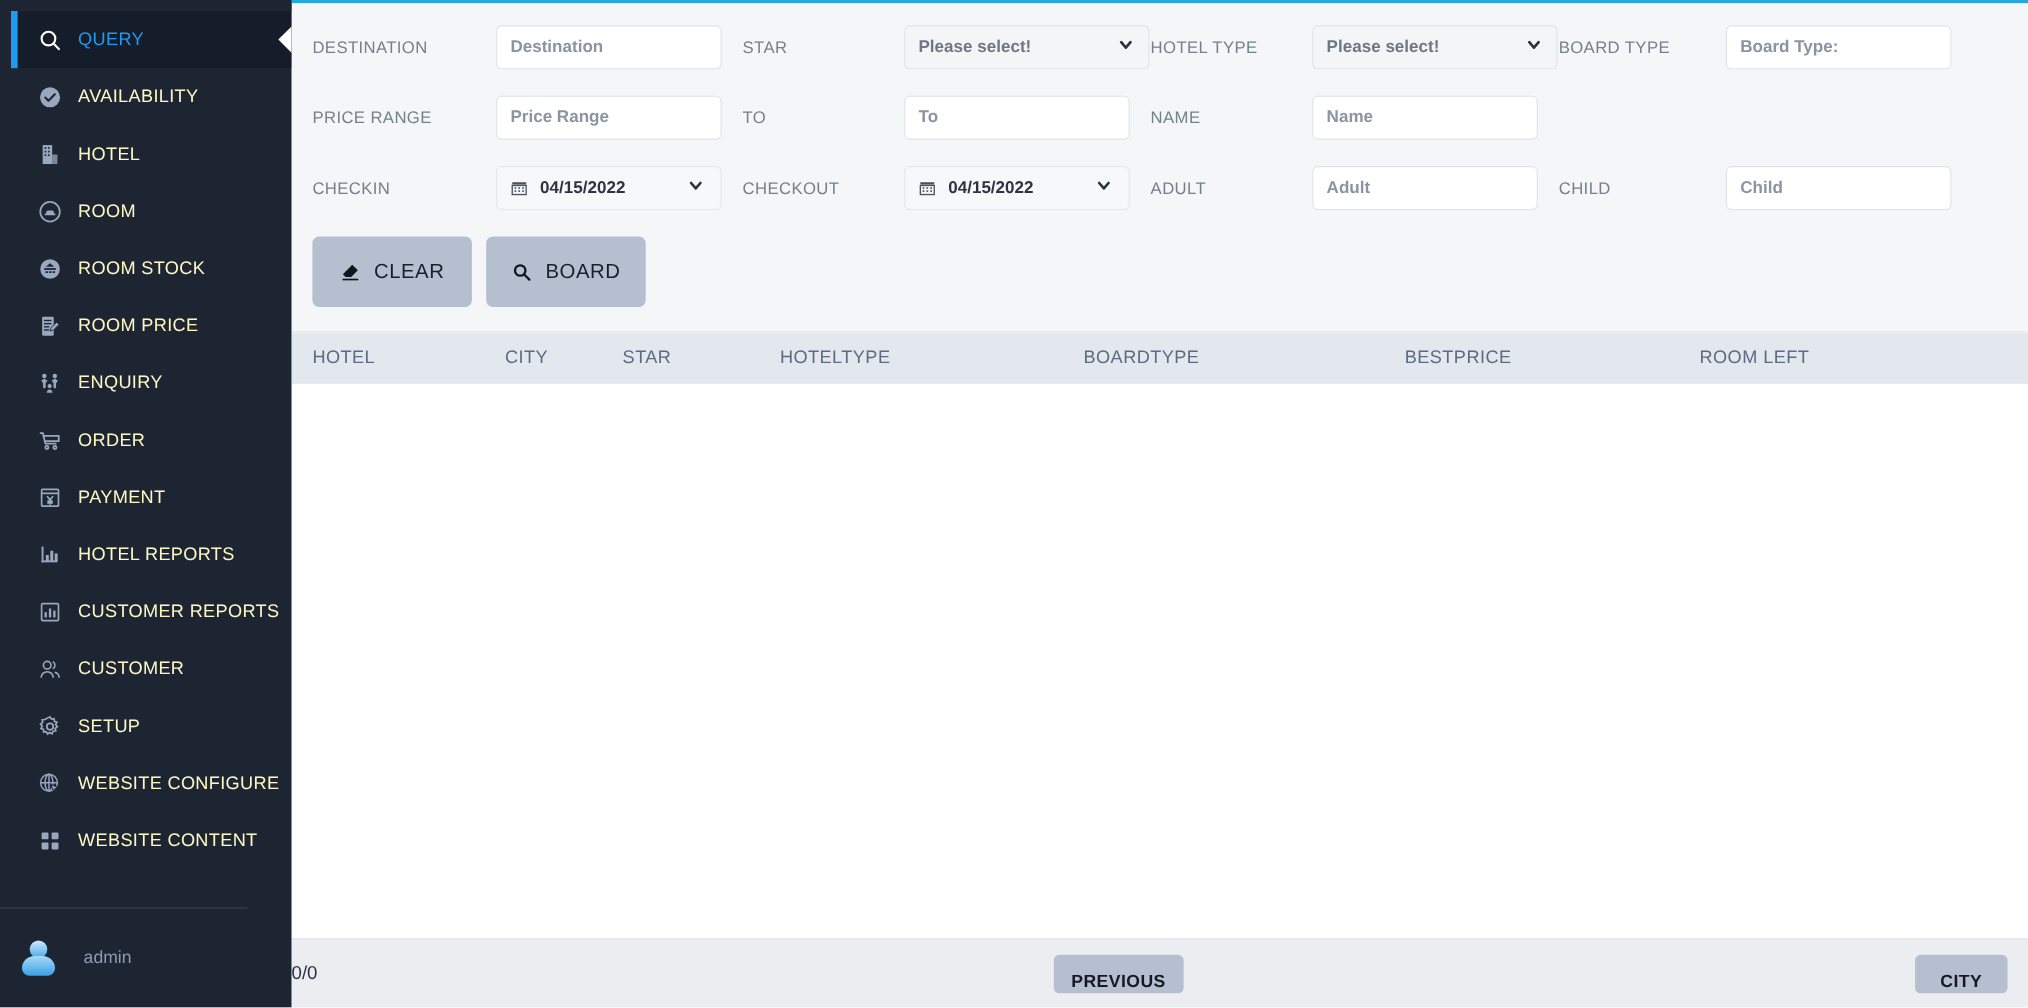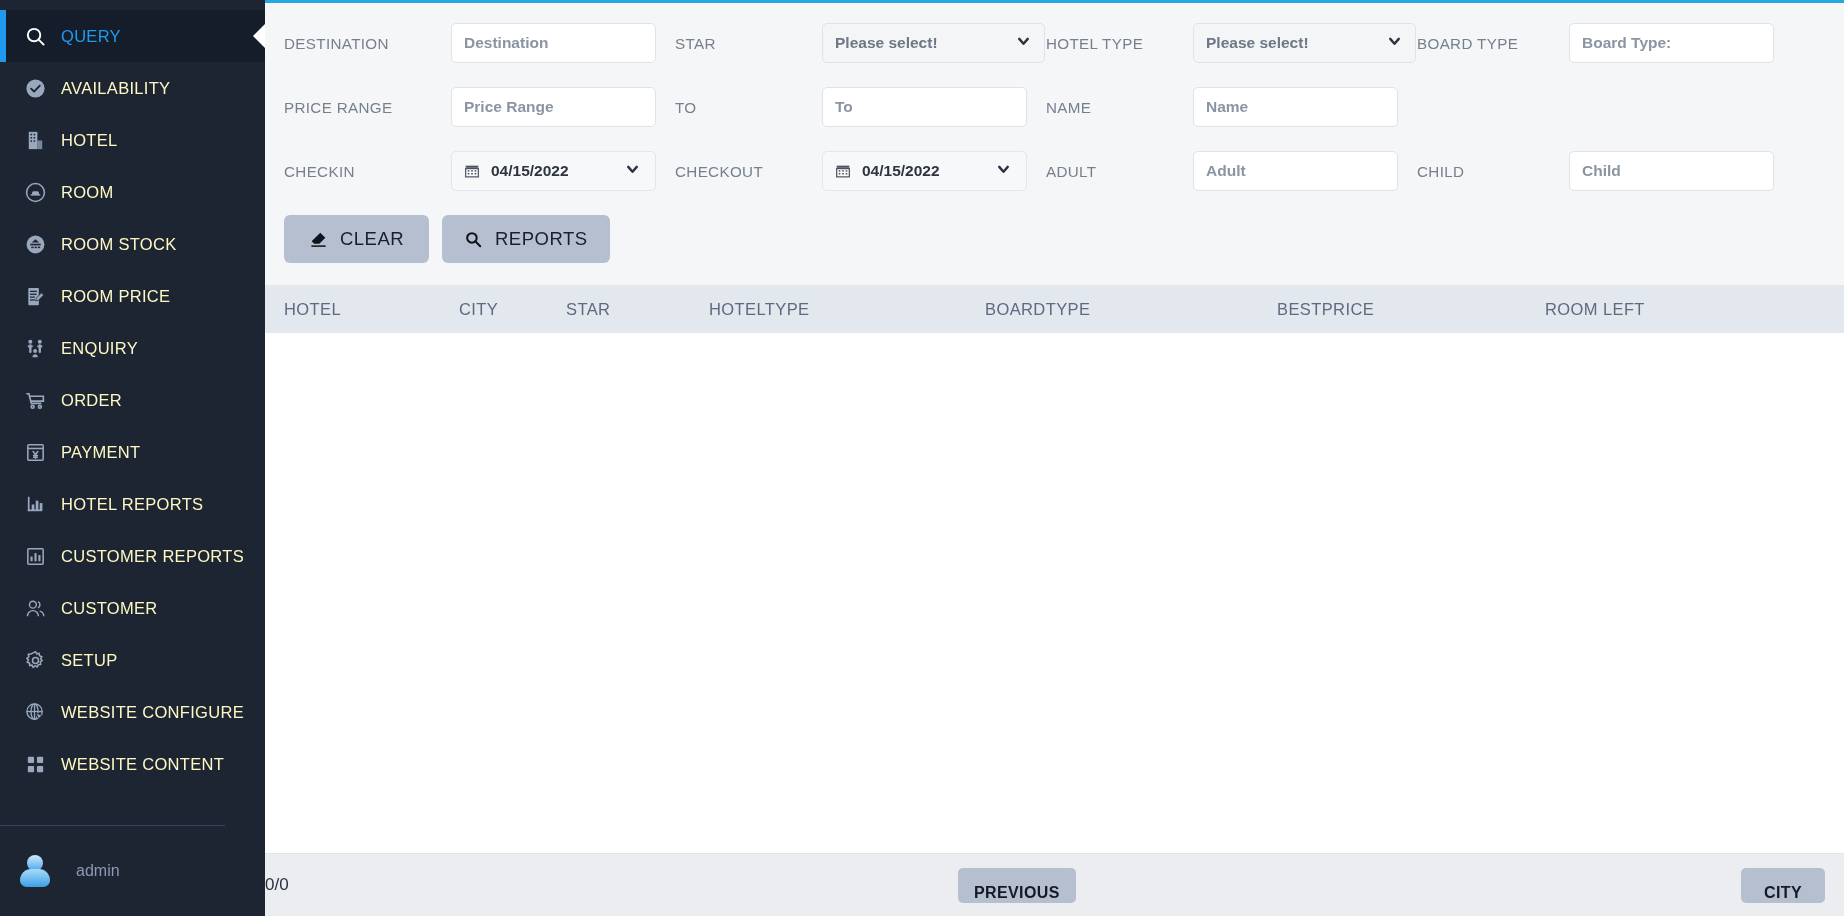--- a/index.html
+++ b/index.html
@@ -30,20 +30,21 @@
   }
   .sidebar-topstrip {
     height: 10px;
     background: #1d2533;
     flex: 0 0 10px;
   }
   .nav-list {
     flex: 1 1 auto;
     overflow: hidden;
     padding-top: 0px;
+    padding-left: 10px;
   }
   .nav-item {
     position: relative;
     height: 52px;
     display: flex;
     align-items: center;
     padding-left: 16px;
     cursor: pointer;
     color: #fef9c3;
     font-size: 16.5px;
@@ -229,21 +230,21 @@
     color: #2b3340;
   }
 
   .btn-row {
     display: flex;
     gap: 13px;
     padding: 18px 0 22px 19px;
   }
   .btn {
     min-width: 145px;
-    height: 48px;
+    height: 64px;
     background: #b5bfd0;
     border: none;
     border-radius: 6px;
     display: flex;
     align-items: center;
     justify-content: center;
     gap: 12px;
     color: #1a1f2b;
     font-size: 18.5px;
     letter-spacing: 0.5px;
@@ -647,21 +648,21 @@
           </span>
           <span>CLEAR</span>
         </button>
         <button class="btn">
           <span class="bico">
             <svg width="19" height="19" viewBox="0 0 24 24" fill="none" stroke="currentColor" stroke-width="2.6">
                 <circle cx="10" cy="10" r="6"></circle>
                 <line x1="14.6" y1="14.6" x2="20.5" y2="20.5" stroke-linecap="round"></line>
               </svg>
           </span>
-          <span>REPORTS</span>
+          <span>BOARD</span>
         </button>
       </div>
     </div>
 
     <div class="table-wrap">
       <div class="thead">
         <div class="th">HOTEL</div>
         <div class="th">CITY</div>
         <div class="th">STAR</div>
         <div class="th">HOTELTYPE</div>

